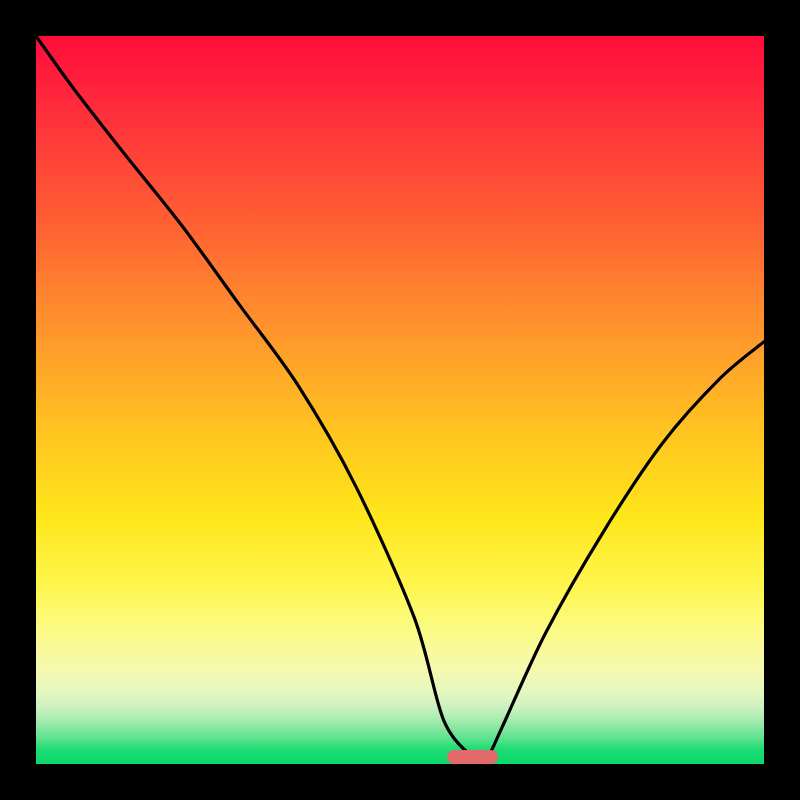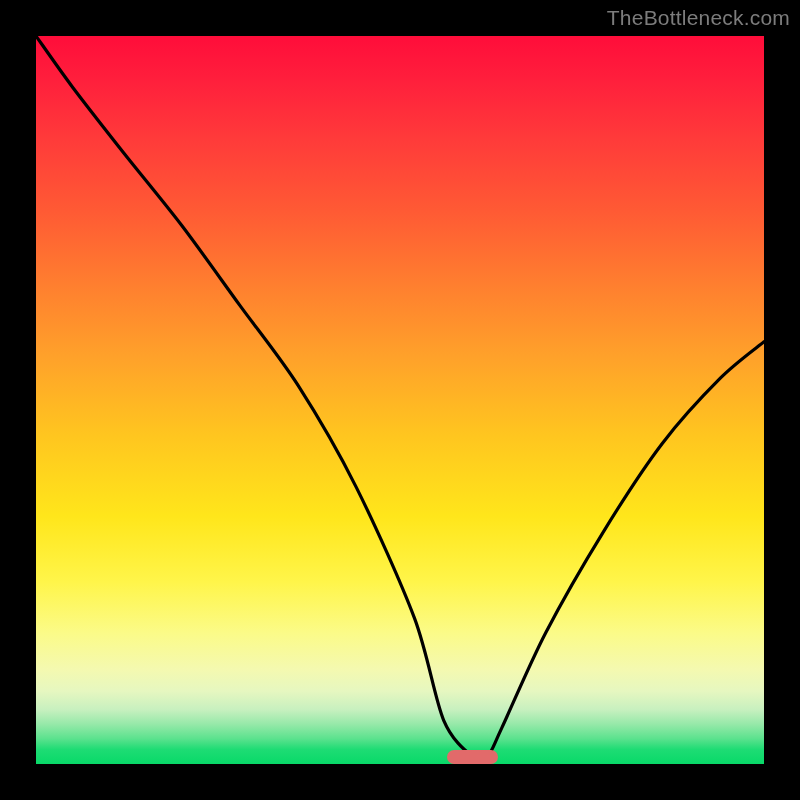--- a/index.html
+++ b/index.html
@@ -71,21 +71,20 @@
     border-radius: 7px;
     bottom: 0px;
     left: 412px;
   }
 </style>
 </head>
 <body>
 
 <div class="frame">
 
-  <div class="watermark">TheBottleneck.com</div>
 
   <div class="plot">
 
     <svg class="curve" viewBox="0 0 728 728" preserveAspectRatio="none">
       <path id="curve-path" fill="none" stroke="#000" stroke-width="3.2" stroke-linecap="round" stroke-linejoin="round" d="M 0.00 0.00 C 5.46 7.64, 23.30 33.49, 36.40 50.96 C 49.50 68.43, 70.98 95.73, 87.36 116.48 C 103.74 137.23, 128.13 166.35, 145.60 189.28 C 163.07 212.21, 186.37 245.34, 203.84 269.36 C 221.31 293.38, 244.61 322.14, 262.08 349.44 C 279.55 376.74, 302.85 416.42, 320.32 451.36 C 337.79 486.30, 365.46 547.46, 378.56 582.40 C 391.66 617.34, 398.94 663.57, 407.68 684.32 C 416.42 705.07, 430.25 715.26, 436.80 720.72 C 443.35 726.18, 446.99 725.09, 451.36 720.72 C 455.73 716.35, 457.18 710.16, 465.92 691.60 C 474.66 673.04, 494.31 626.44, 509.60 596.96 C 524.89 567.48, 550.37 523.43, 567.84 495.04 C 585.31 466.65, 608.61 430.61, 626.08 407.68 C 643.55 384.75, 669.03 357.45, 684.32 342.16 C 699.61 326.87, 721.45 311.22, 728.00 305.76"></path>
     </svg>
 
     <div class="marker" id="marker" style="width: 50.96px; left: 411.32px; background: rgb(226, 106, 106);"></div>
 
   </div>

